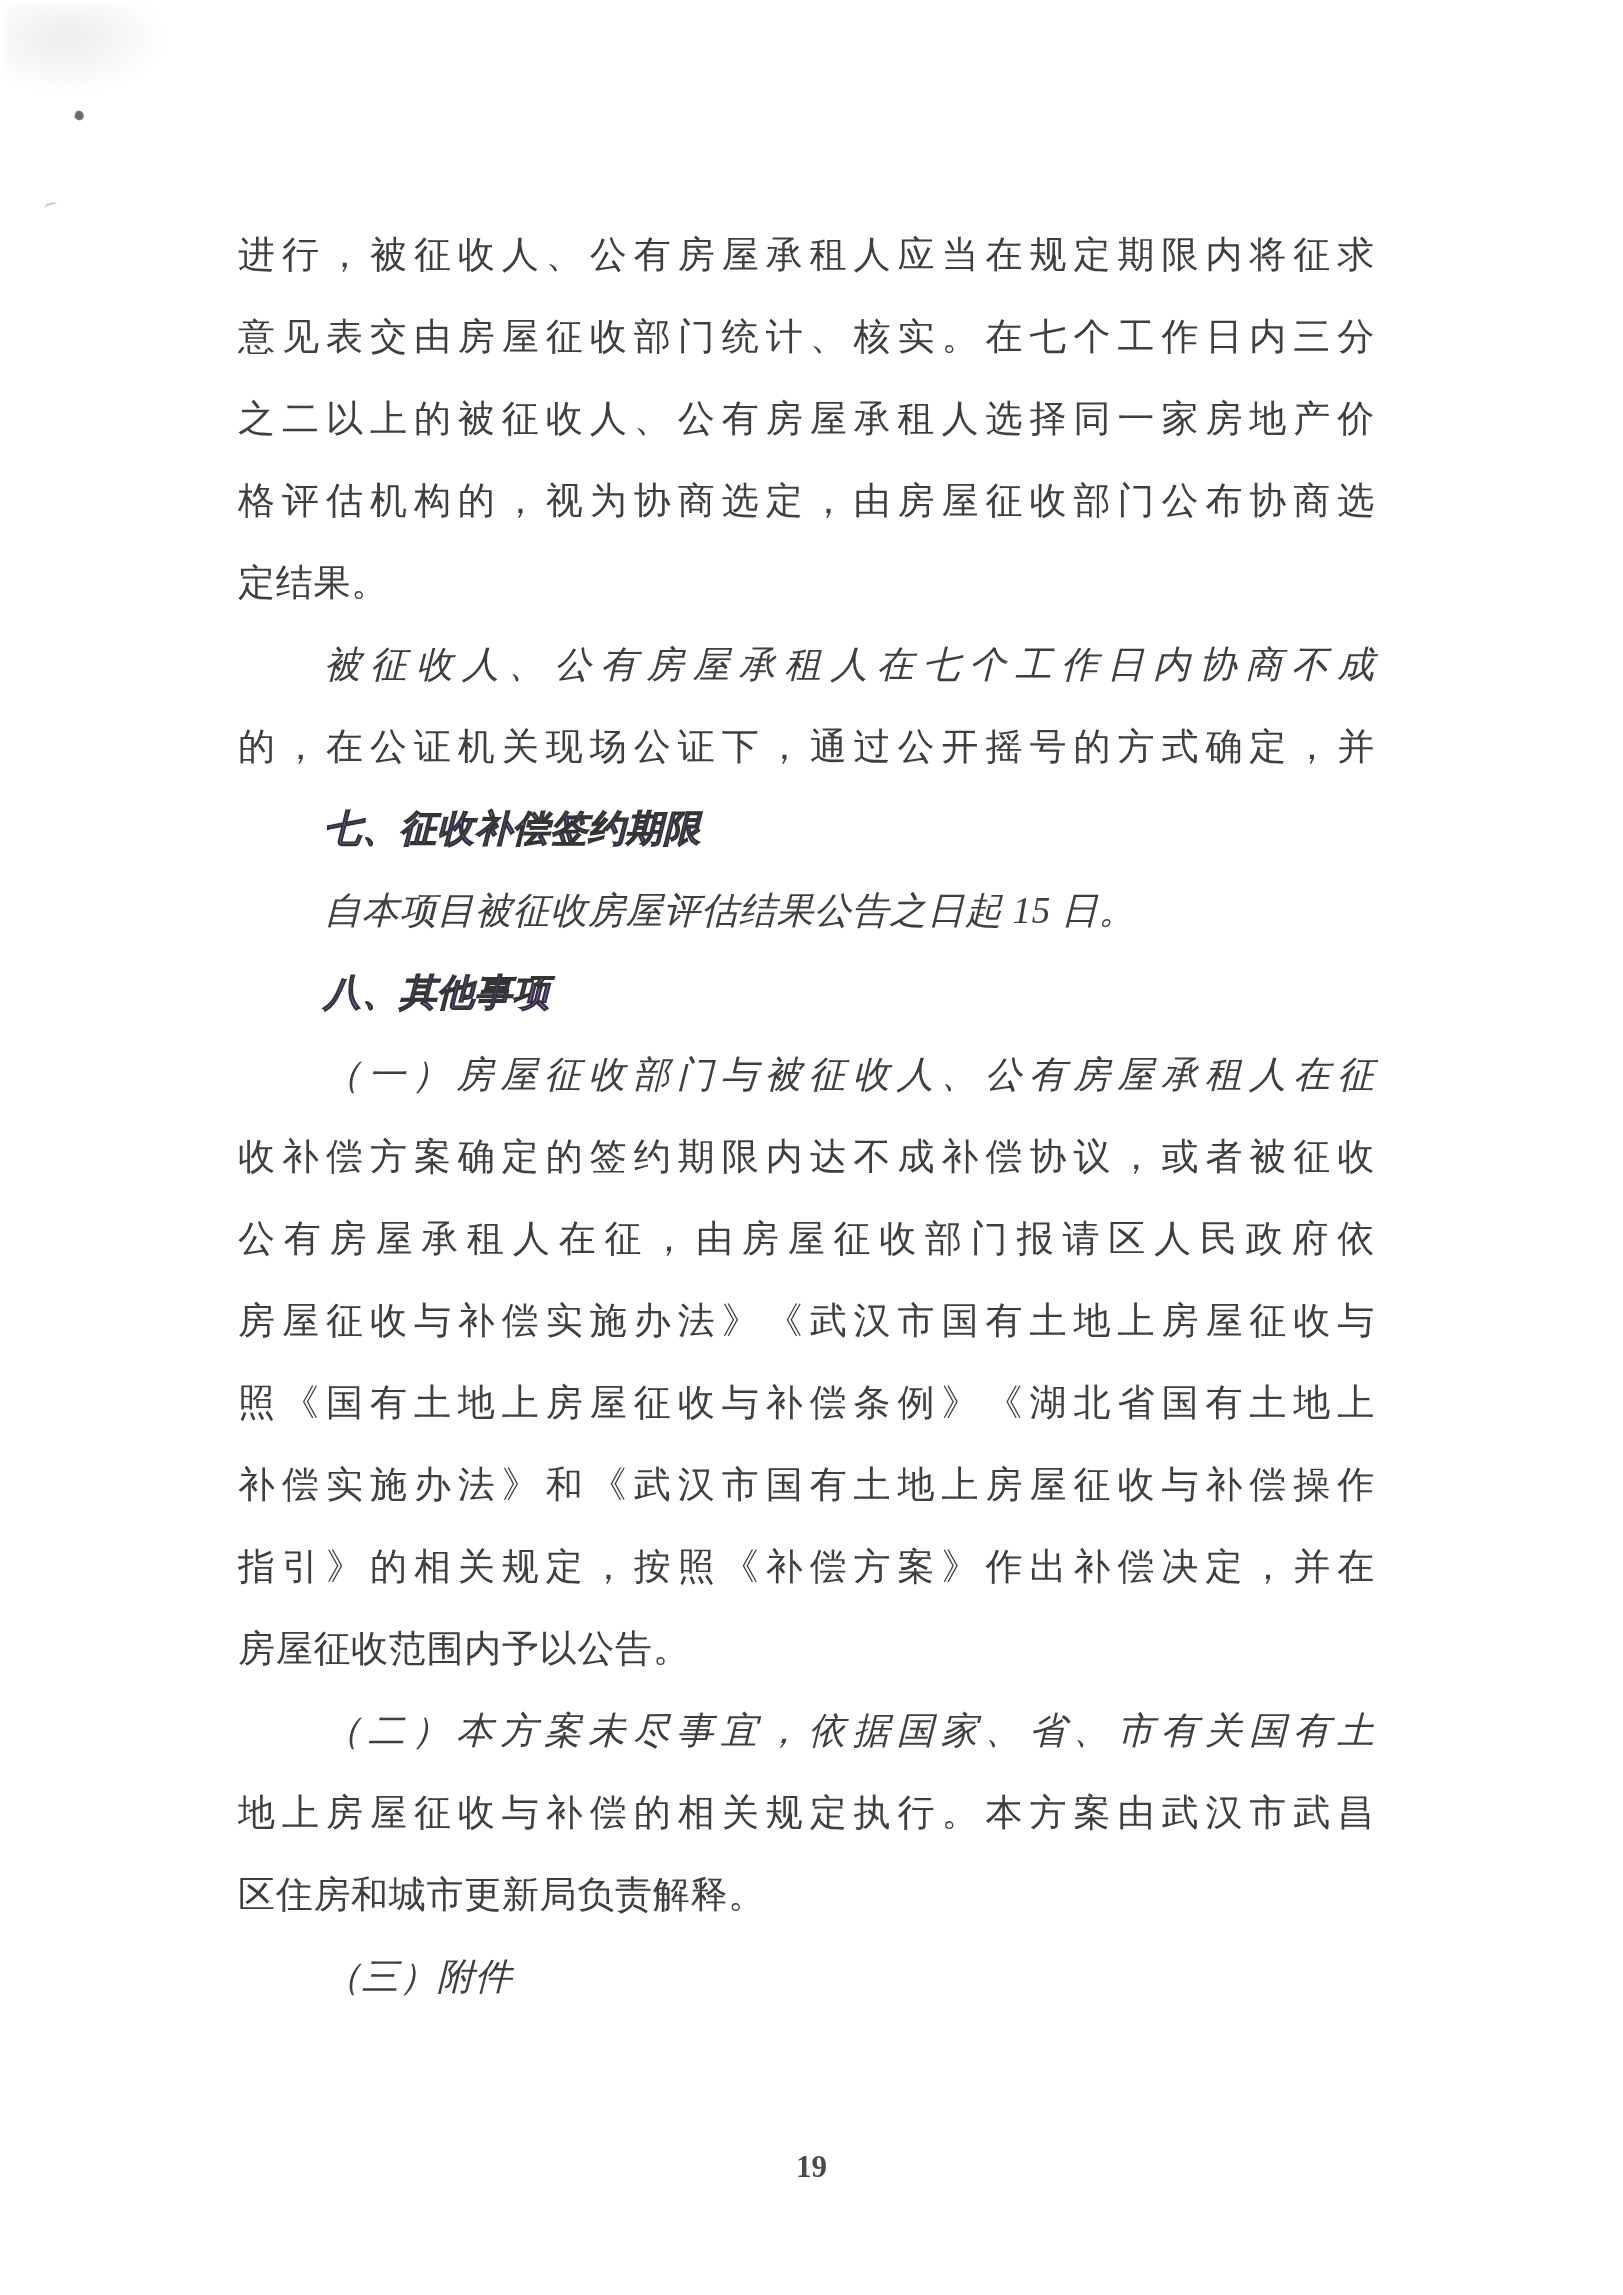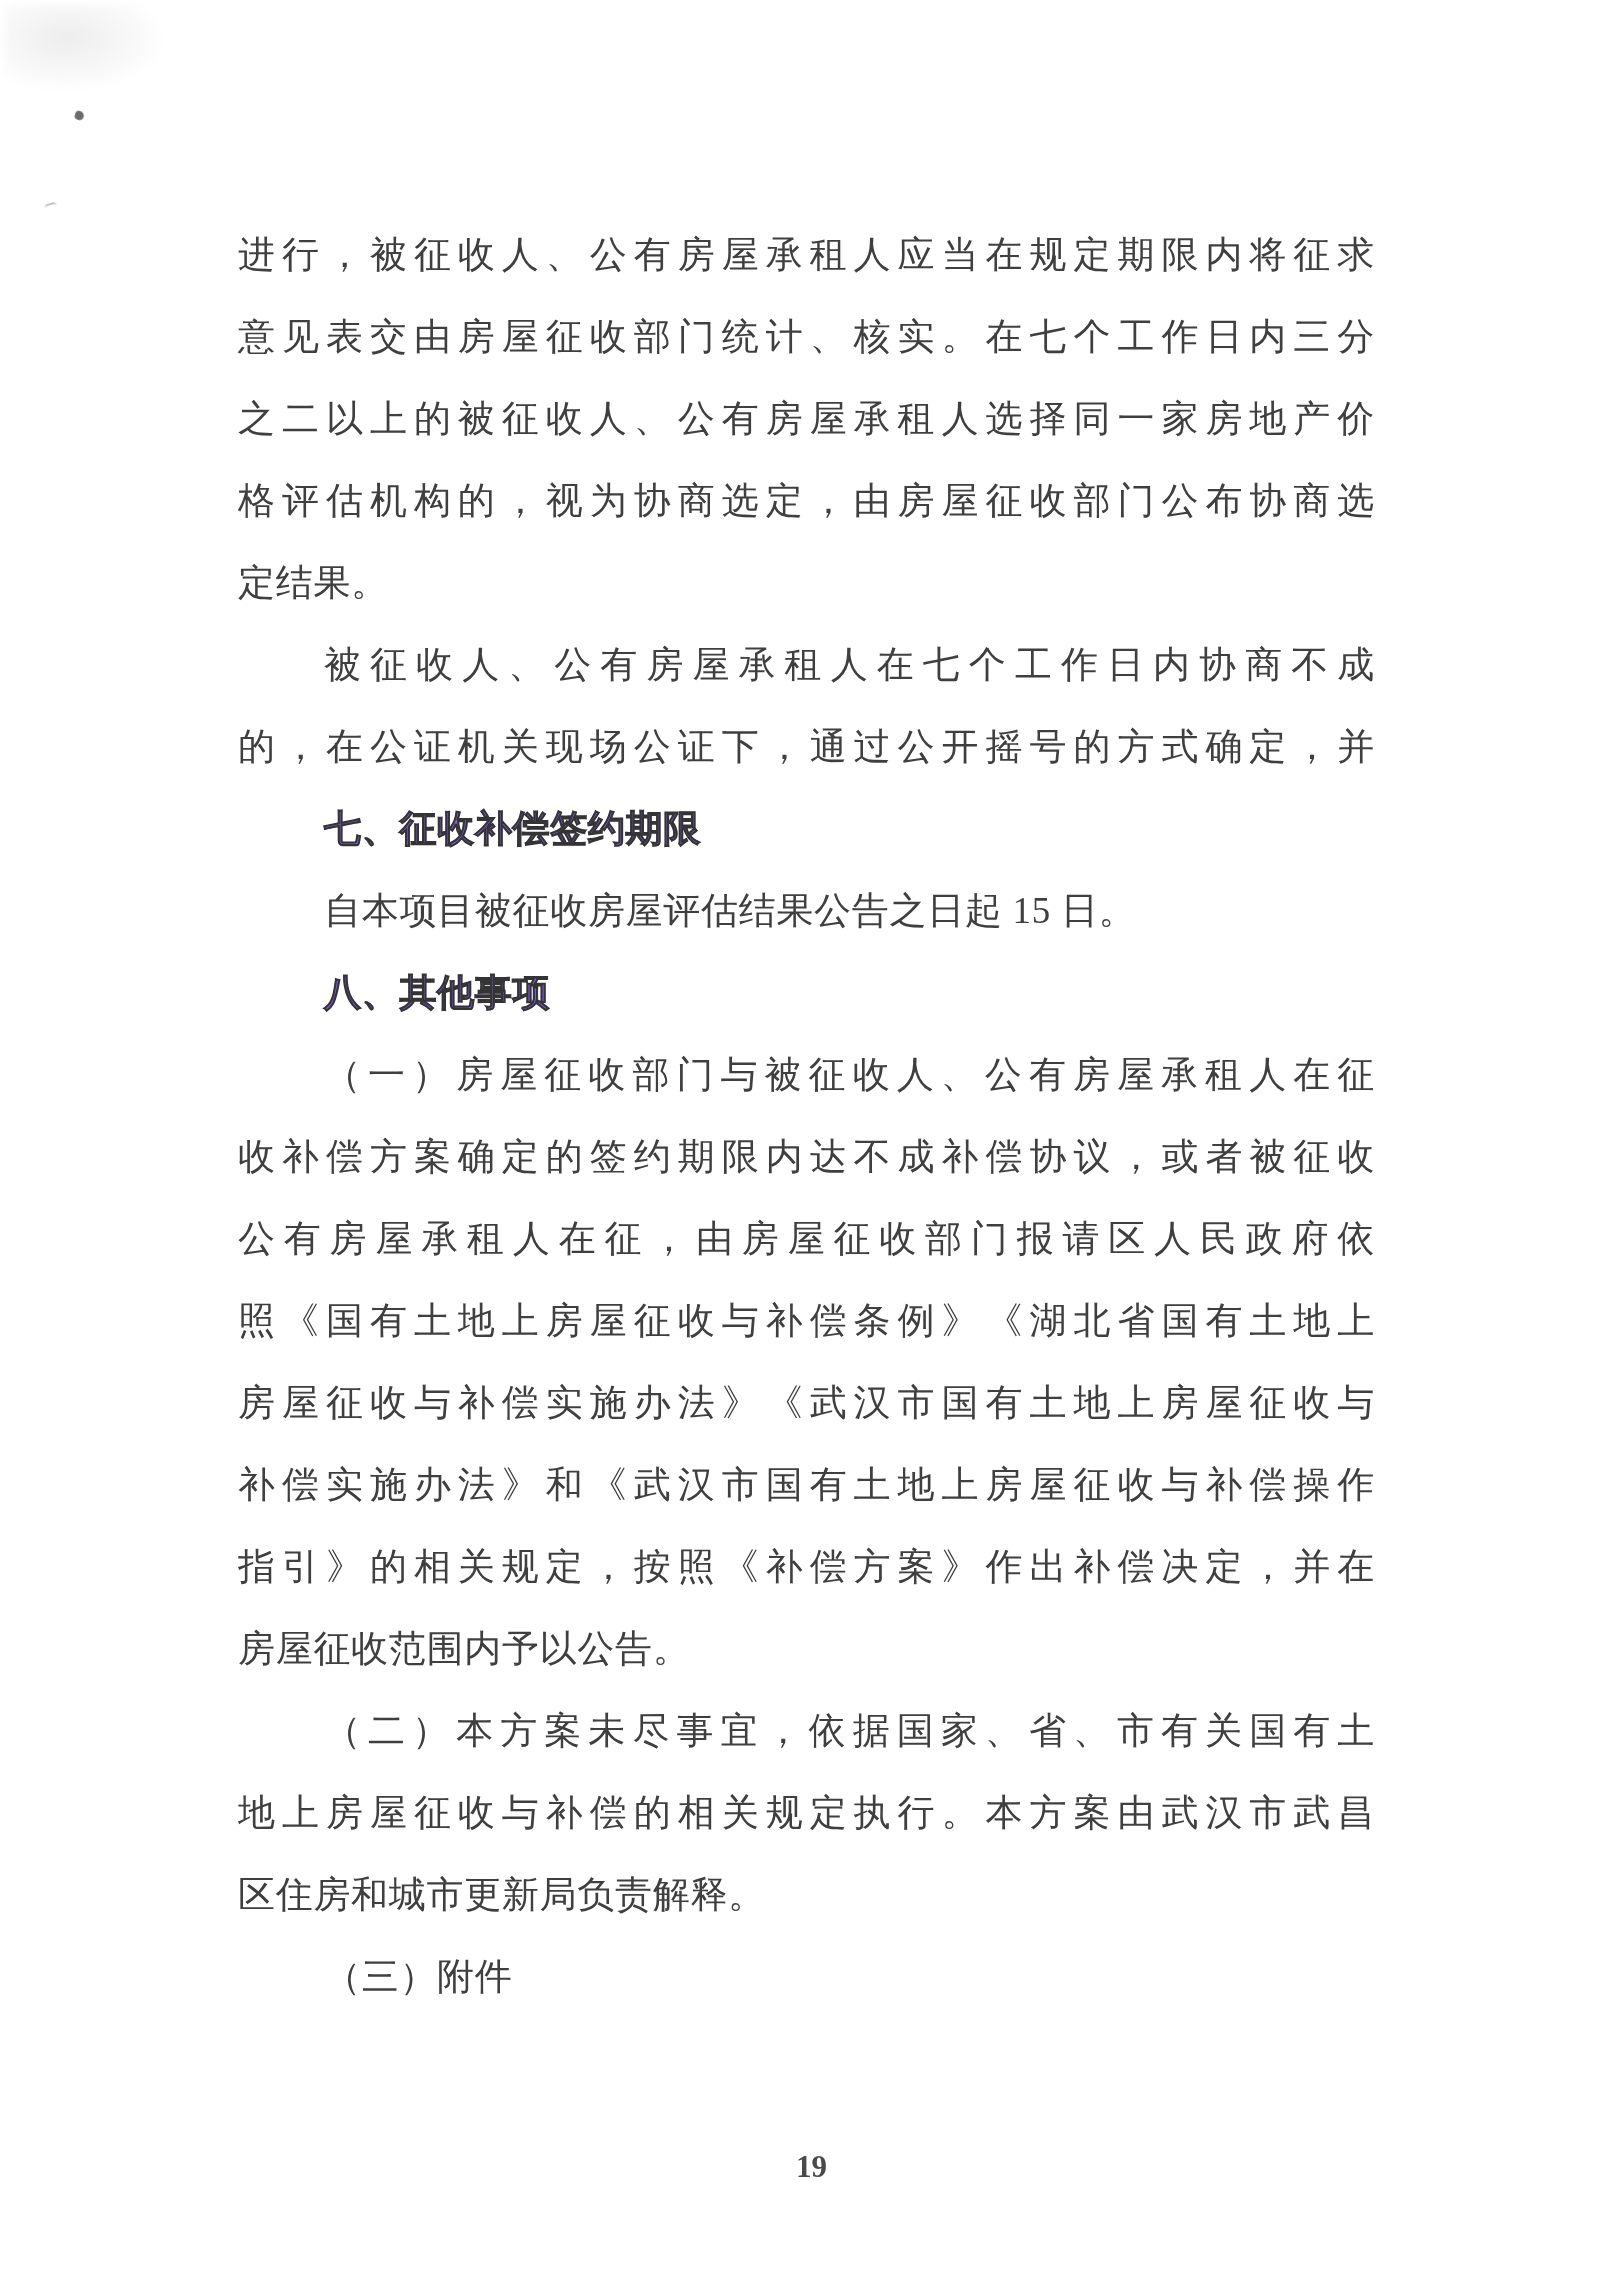--- a/index.html
+++ b/index.html
@@ -26,21 +26,21 @@
     font-size: 37px;
     letter-spacing: 0.7px;
     white-space: nowrap;
   }
   .full {
     white-space: normal;
     text-align: justify;
     text-align-last: justify;
     text-justify: inter-character;
   }
-  .indent { text-indent: 86px; }
+  .indent { text-indent: 86px; font-style: italic; }
   .heading {
     font-weight: bold;
     color: #8b5cf6;
     -webkit-text-stroke: 1px #343434;
   }
 
   
   .page-number {
     position: absolute;
     top: 2149px;
@@ -93,22 +93,22 @@
   <div class="line full">格评估机构的，视为协商选定，由房屋征收部门公布协商选</div>
   <div class="line">定结果。</div>
   <div class="line full indent">被征收人、公有房屋承租人在七个工作日内协商不成</div>
   <div class="line full">的，在公证机关现场公证下，通过公开摇号的方式确定，并</div>
   <div class="line heading indent">七、征收补偿签约期限</div>
   <div class="line indent">自本项目被征收房屋评估结果公告之日起 15 日。</div>
   <div class="line heading indent">八、其他事项</div>
   <div class="line full indent">（一）房屋征收部门与被征收人、公有房屋承租人在征</div>
   <div class="line full">收补偿方案确定的签约期限内达不成补偿协议，或者被征收</div>
   <div class="line full">公有房屋承租人在征，由房屋征收部门报请区人民政府依</div>
+  <div class="line full">房屋征收与补偿实施办法》《武汉市国有土地上房屋征收与</div>
   <div class="line full">照《国有土地上房屋征收与补偿条例》《湖北省国有土地上</div>
-  <div class="line full">房屋征收与补偿实施办法》《武汉市国有土地上房屋征收与</div>
   <div class="line full">补偿实施办法》和《武汉市国有土地上房屋征收与补偿操作</div>
   <div class="line full">指引》的相关规定，按照《补偿方案》作出补偿决定，并在</div>
   <div class="line">房屋征收范围内予以公告。</div>
   <div class="line full indent">（二）本方案未尽事宜，依据国家、省、市有关国有土</div>
   <div class="line full">地上房屋征收与补偿的相关规定执行。本方案由武汉市武昌</div>
   <div class="line">区住房和城市更新局负责解释。</div>
   <div class="line indent">（三）附件</div>
 </div>
 
 <div class="page-number">19</div>

